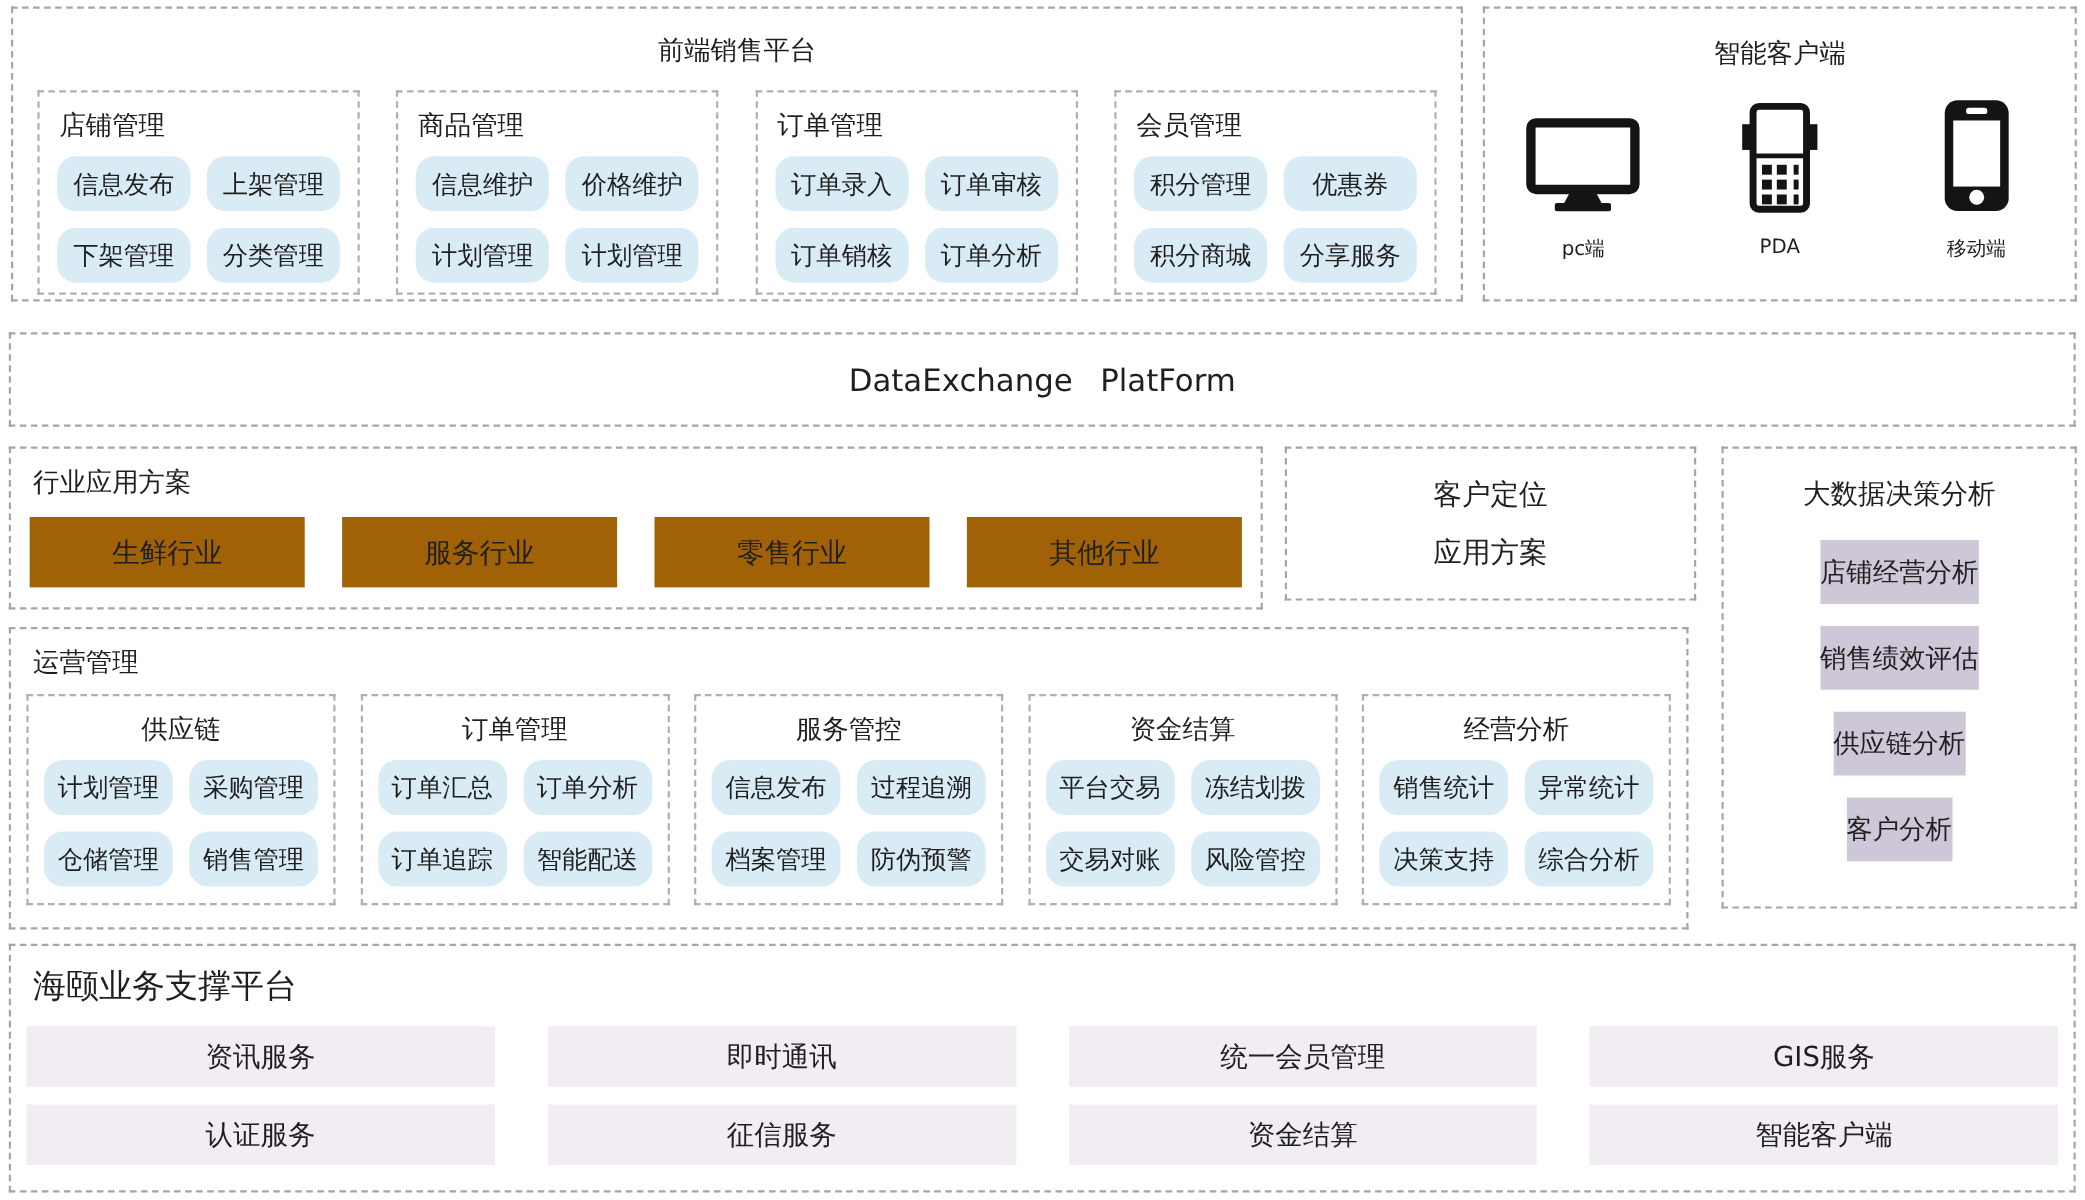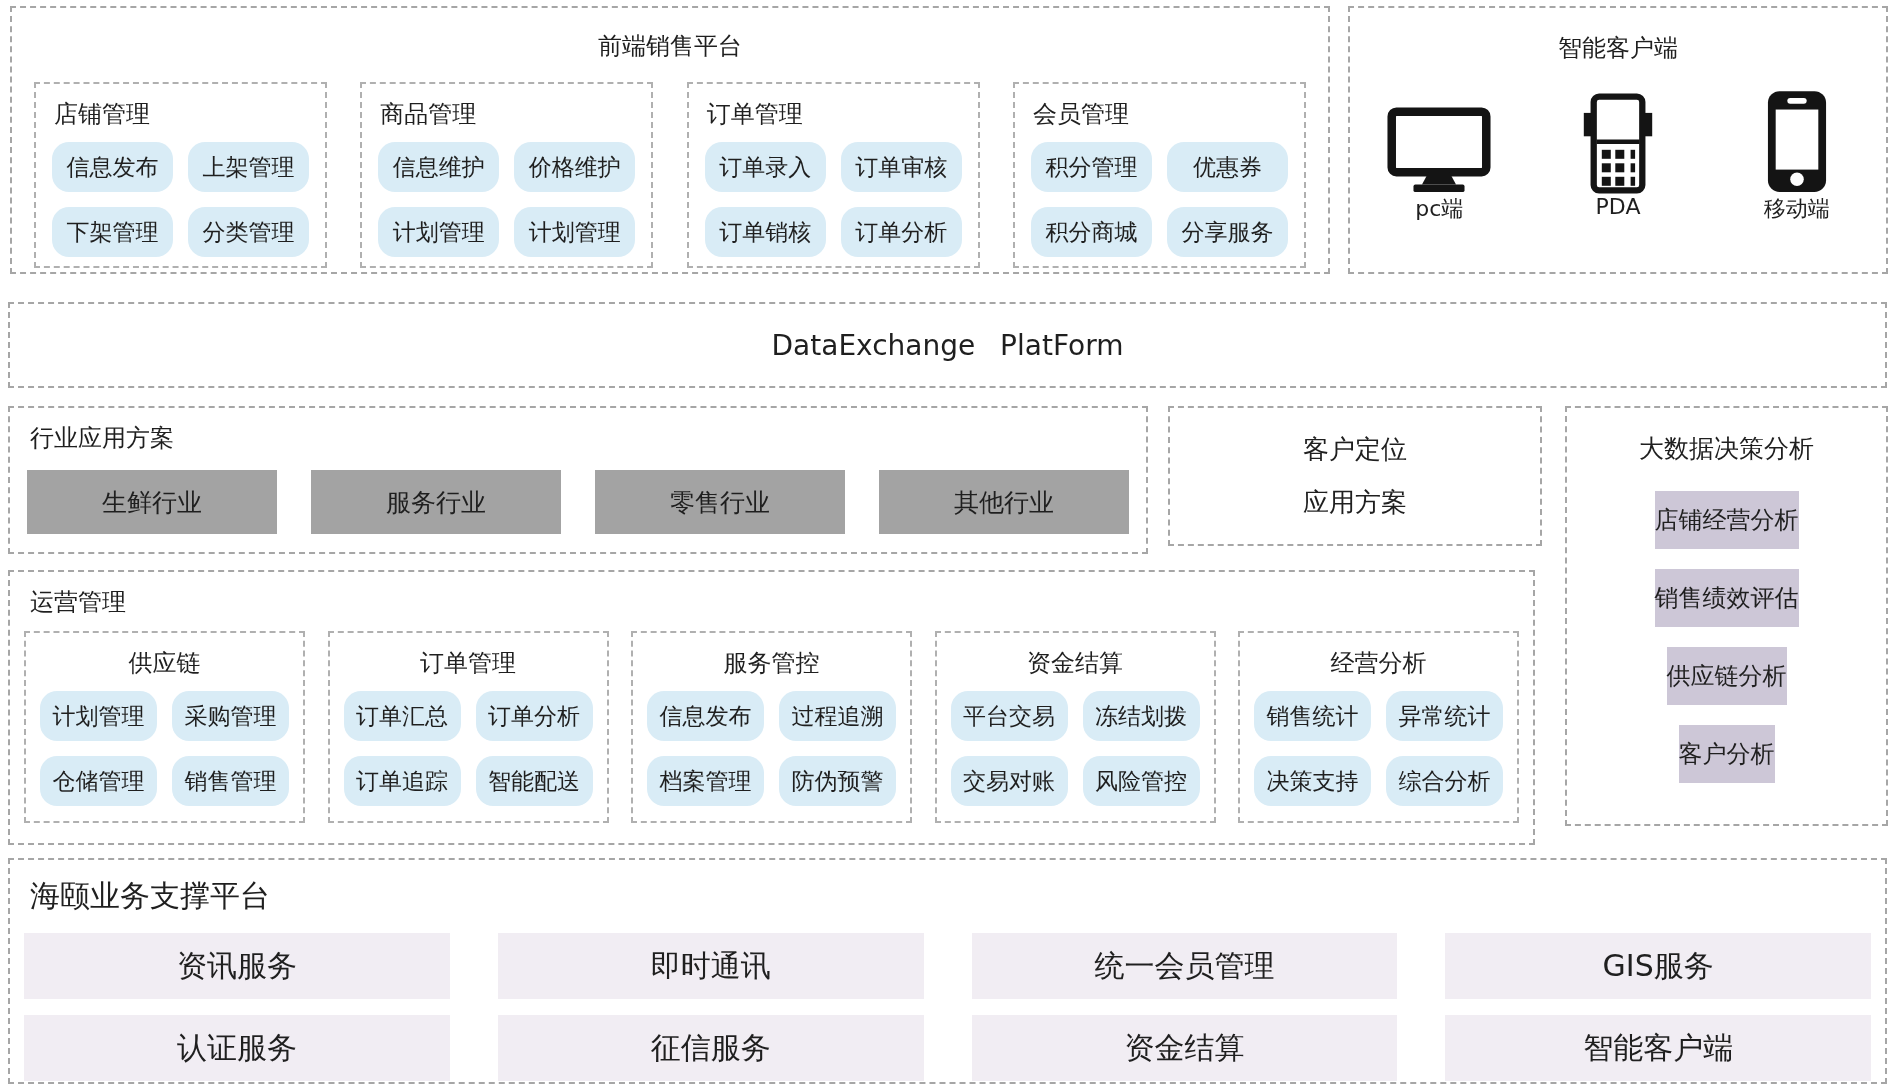--- a/index.html
+++ b/index.html
@@ -21,32 +21,32 @@
 
   .grid2 { display:grid; grid-template-columns:1fr 1fr; column-gap:15px; row-gap:15px; }
   .item  { height:50px; display:flex; align-items:center; justify-content:center;
            font-size:23px; background:#d9ecf6; white-space:nowrap;border-radius:17px; }
 
   .p-client { left:1348px; top:6px; width:540px; height:268px; }
   .p-client .ptitle-center { margin-top:24px; }
   .devices { display:flex; margin-top:14px; }
   .device { flex:1; display:flex; flex-direction:column; align-items:center; }
   .device .icon { height:116px; display:flex; align-items:flex-end; justify-content:center; }
-  .device .dlabel { font-size:22px; margin-top:0; }
+  .device .dlabel { font-size:18px; margin-top:20px; }
 
   
   .p-dataex { left:8px; top:302px; width:1879px; height:86px;
               display:flex; align-items:center; justify-content:center; }
   .dataex-title { font-size:28px; word-spacing:16px; }
 
   
   .p-industry { left:8px; top:406px; width:1140px; height:148px; }
   .p-industry .ptitle-left { margin:14px 0 0 20px; }
   .industry-items { display:flex; justify-content:space-between; padding:0 17px; margin-top:16px; }
-  .industry-item { width:250px; height:64px; background:#a3a3a3;
+  .industry-item { width:250px; height:64px; background:#a16207;
                    display:flex; align-items:center; justify-content:center; font-size:25px; }
 
   .p-customer { left:1168px; top:406px; width:374px; height:140px;
                 display:flex; flex-direction:column; align-items:center; justify-content:center; gap:18px; }
   .customer-line { font-size:26px; }
 
   .p-bigdata { left:1565px; top:406px; width:323px; height:420px; }
   .p-bigdata .ptitle-center { margin-top:24px; font-size:25px; }
   .bigdata-items { display:flex; flex-direction:column; gap:20px; padding:0 22px; margin-top:26px;align-items:center; }
   .bigdata-item { height:58px; background:#cdc7d7;
@@ -56,22 +56,22 @@
   .p-operations .ptitle-left { margin:14px 0 0 20px; }
   .op-groups { display:flex; justify-content:space-between; padding:0 14px; margin-top:13px;font-family:Liberation Mono, monospace; }
   .ogroup { width:281px; height:192px; padding:8px 14px; }
   .ogroup .gtitle { text-align:center; font-size:24px; font-weight:500; margin:6px 0 12px; }
 
   
   .p-support { left:8px; top:858px; width:1879px; height:226px; }
   .p-support .ptitle-left { margin:16px 0 0 20px; font-size:30px; }
   .support-grid { display:grid; grid-template-columns:repeat(4,1fr);
                   column-gap:48px; row-gap:16px; padding:0 14px; margin-top:16px; }
-  .support-item { height:66px; background:#f1edf3;
-                  display:flex; align-items:center; justify-content:center; font-size:30px; }
+  .support-item { height:55px; background:#f1edf3;
+                  display:flex; align-items:center; justify-content:center; font-size:25px; }
 
   svg { display:block; }
 </style>
 </head>
 <body>
 
 <div class="canvas">
 
   <section class="panel p-frontend">
     <div class="ptitle-center">前端销售平台</div>

